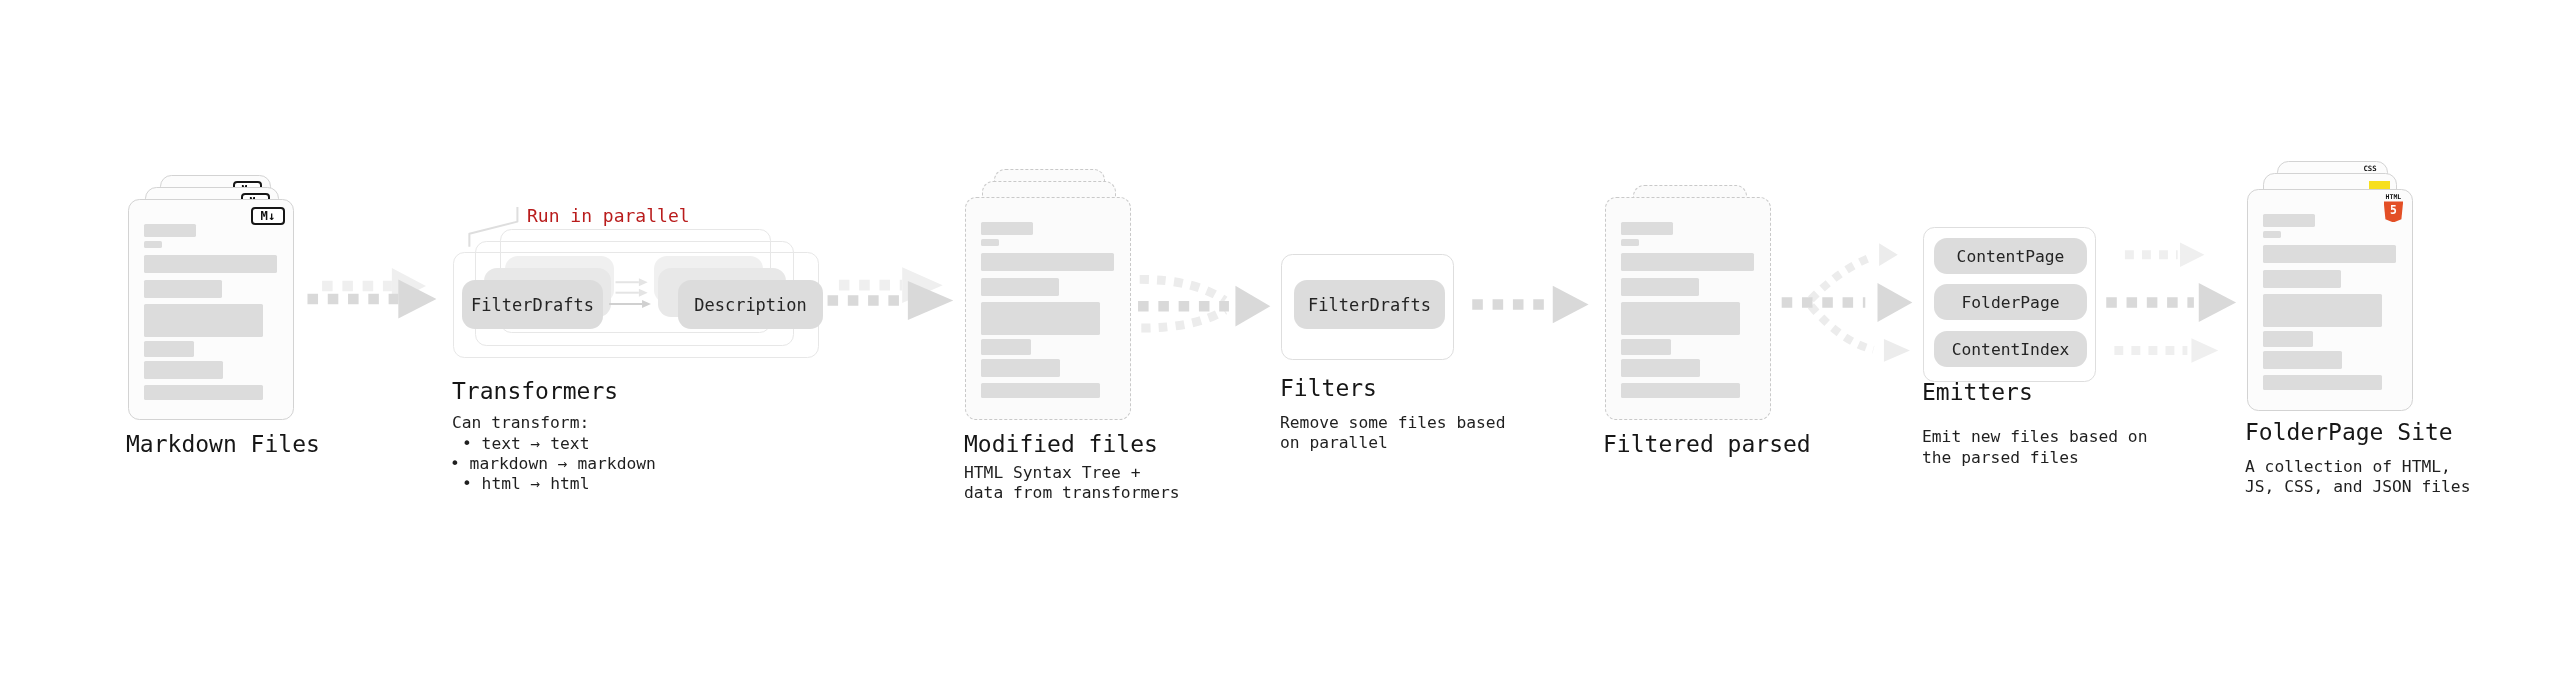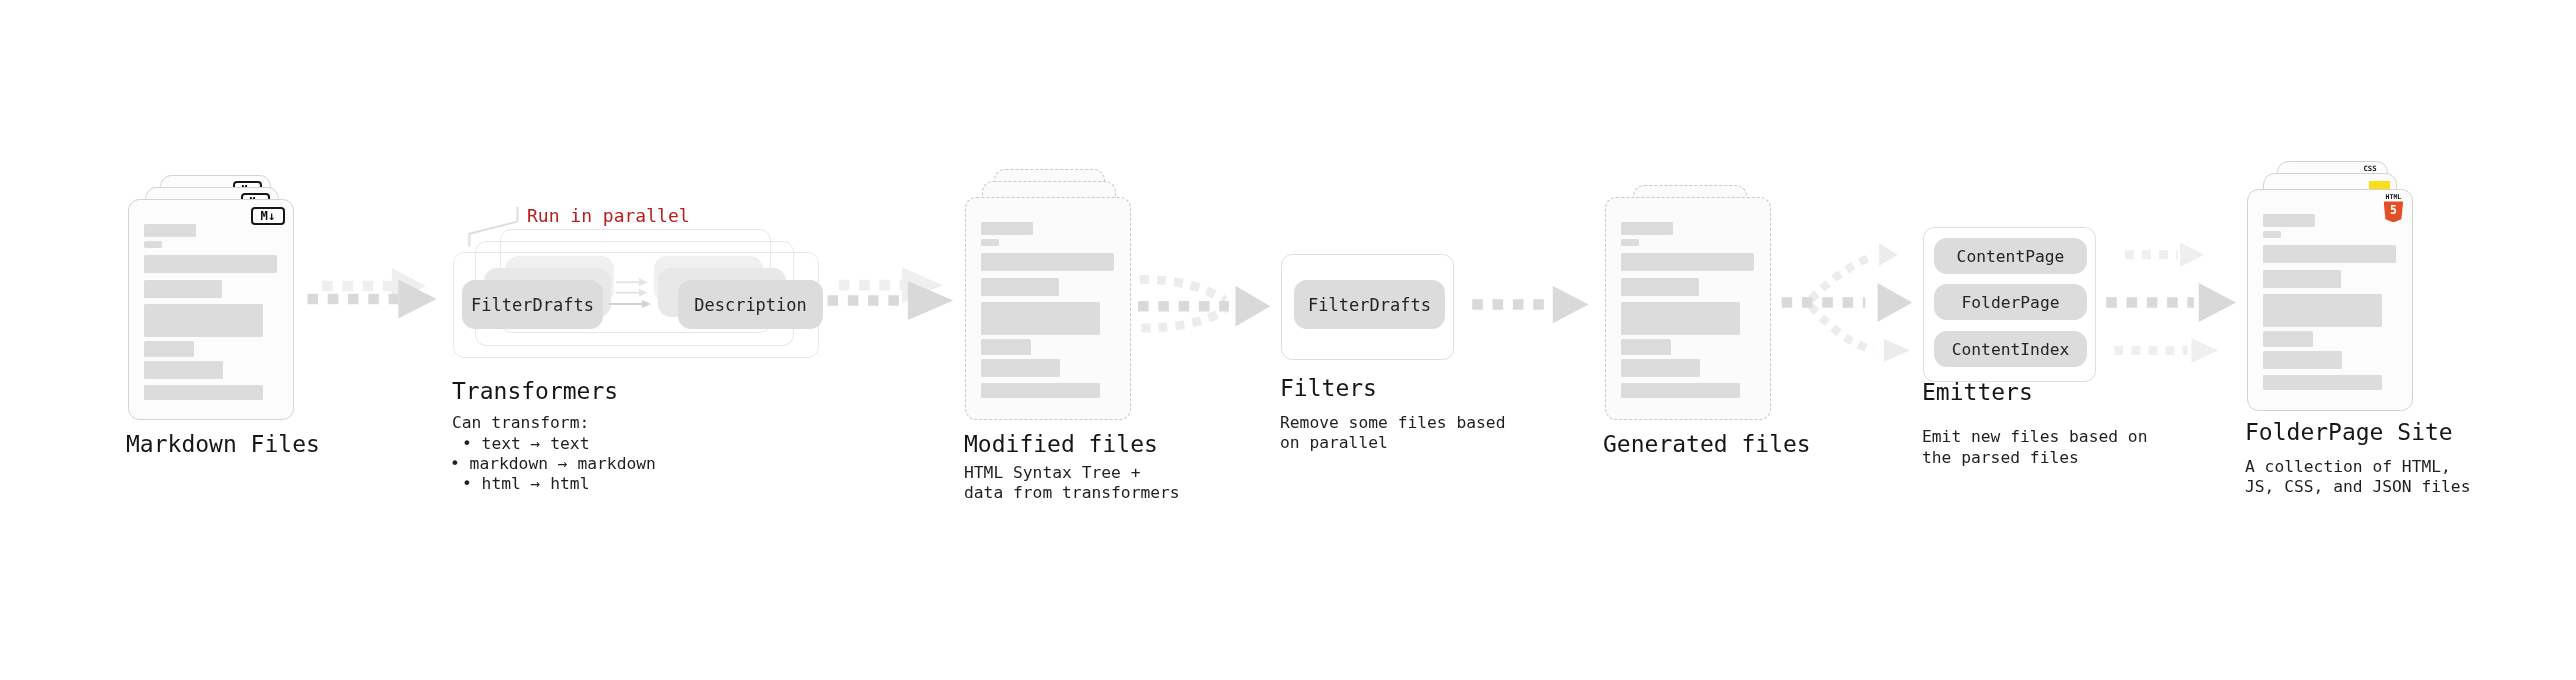--- a/index.html
+++ b/index.html
@@ -166,21 +166,21 @@
           <div class="bar" style="top: 24.4px; width: 52px; height: 13px;"></div>
           <div class="bar" style="top: 41px; width: 18px; height: 6.5px;"></div>
           <div class="bar" style="top: 55px; width: 133px; height: 18px;"></div>
           <div class="bar" style="top: 80px; width: 78px; height: 18px;"></div>
           <div class="bar" style="top: 104px; width: 119px; height: 32.5px;"></div>
           <div class="bar" style="top: 141px; width: 50px; height: 16.3px;"></div>
           <div class="bar" style="top: 161px; width: 79px; height: 18px;"></div>
           <div class="bar" style="top: 185px; width: 119px; height: 14.6px;"></div>
         </div>
     </div>
-    <div class="label" style="left:1603px;top:432px">Generated files</div>
+    <div class="label" style="left:1603px;top:432px">Filtered parsed</div>
   </div>
 
   <svg style="left:1776px;top:236px" width="138" height="134" viewBox="0 0 170 165">
     <path d="M43,78 Q80,40 118,26" fill="none" stroke="#ececec" stroke-width="10" stroke-dasharray="10 9"></path>
     <path d="M127,9 L150,23 L127,37 Z" fill="#ececec"></path>
     <path d="M43,86 Q80,130 120,140" fill="none" stroke="#ececec" stroke-width="10" stroke-dasharray="10 9"></path>
     <path d="M133,127 L165,141 L133,155 Z" fill="#ececec"></path>
     <line x1="7" y1="82" x2="110" y2="82" stroke="#d9d9d9" stroke-width="13" stroke-dasharray="13 12"></line>
     <path d="M125,58 L168,82 L125,106 Z" fill="#d9d9d9"></path>
   </svg>

